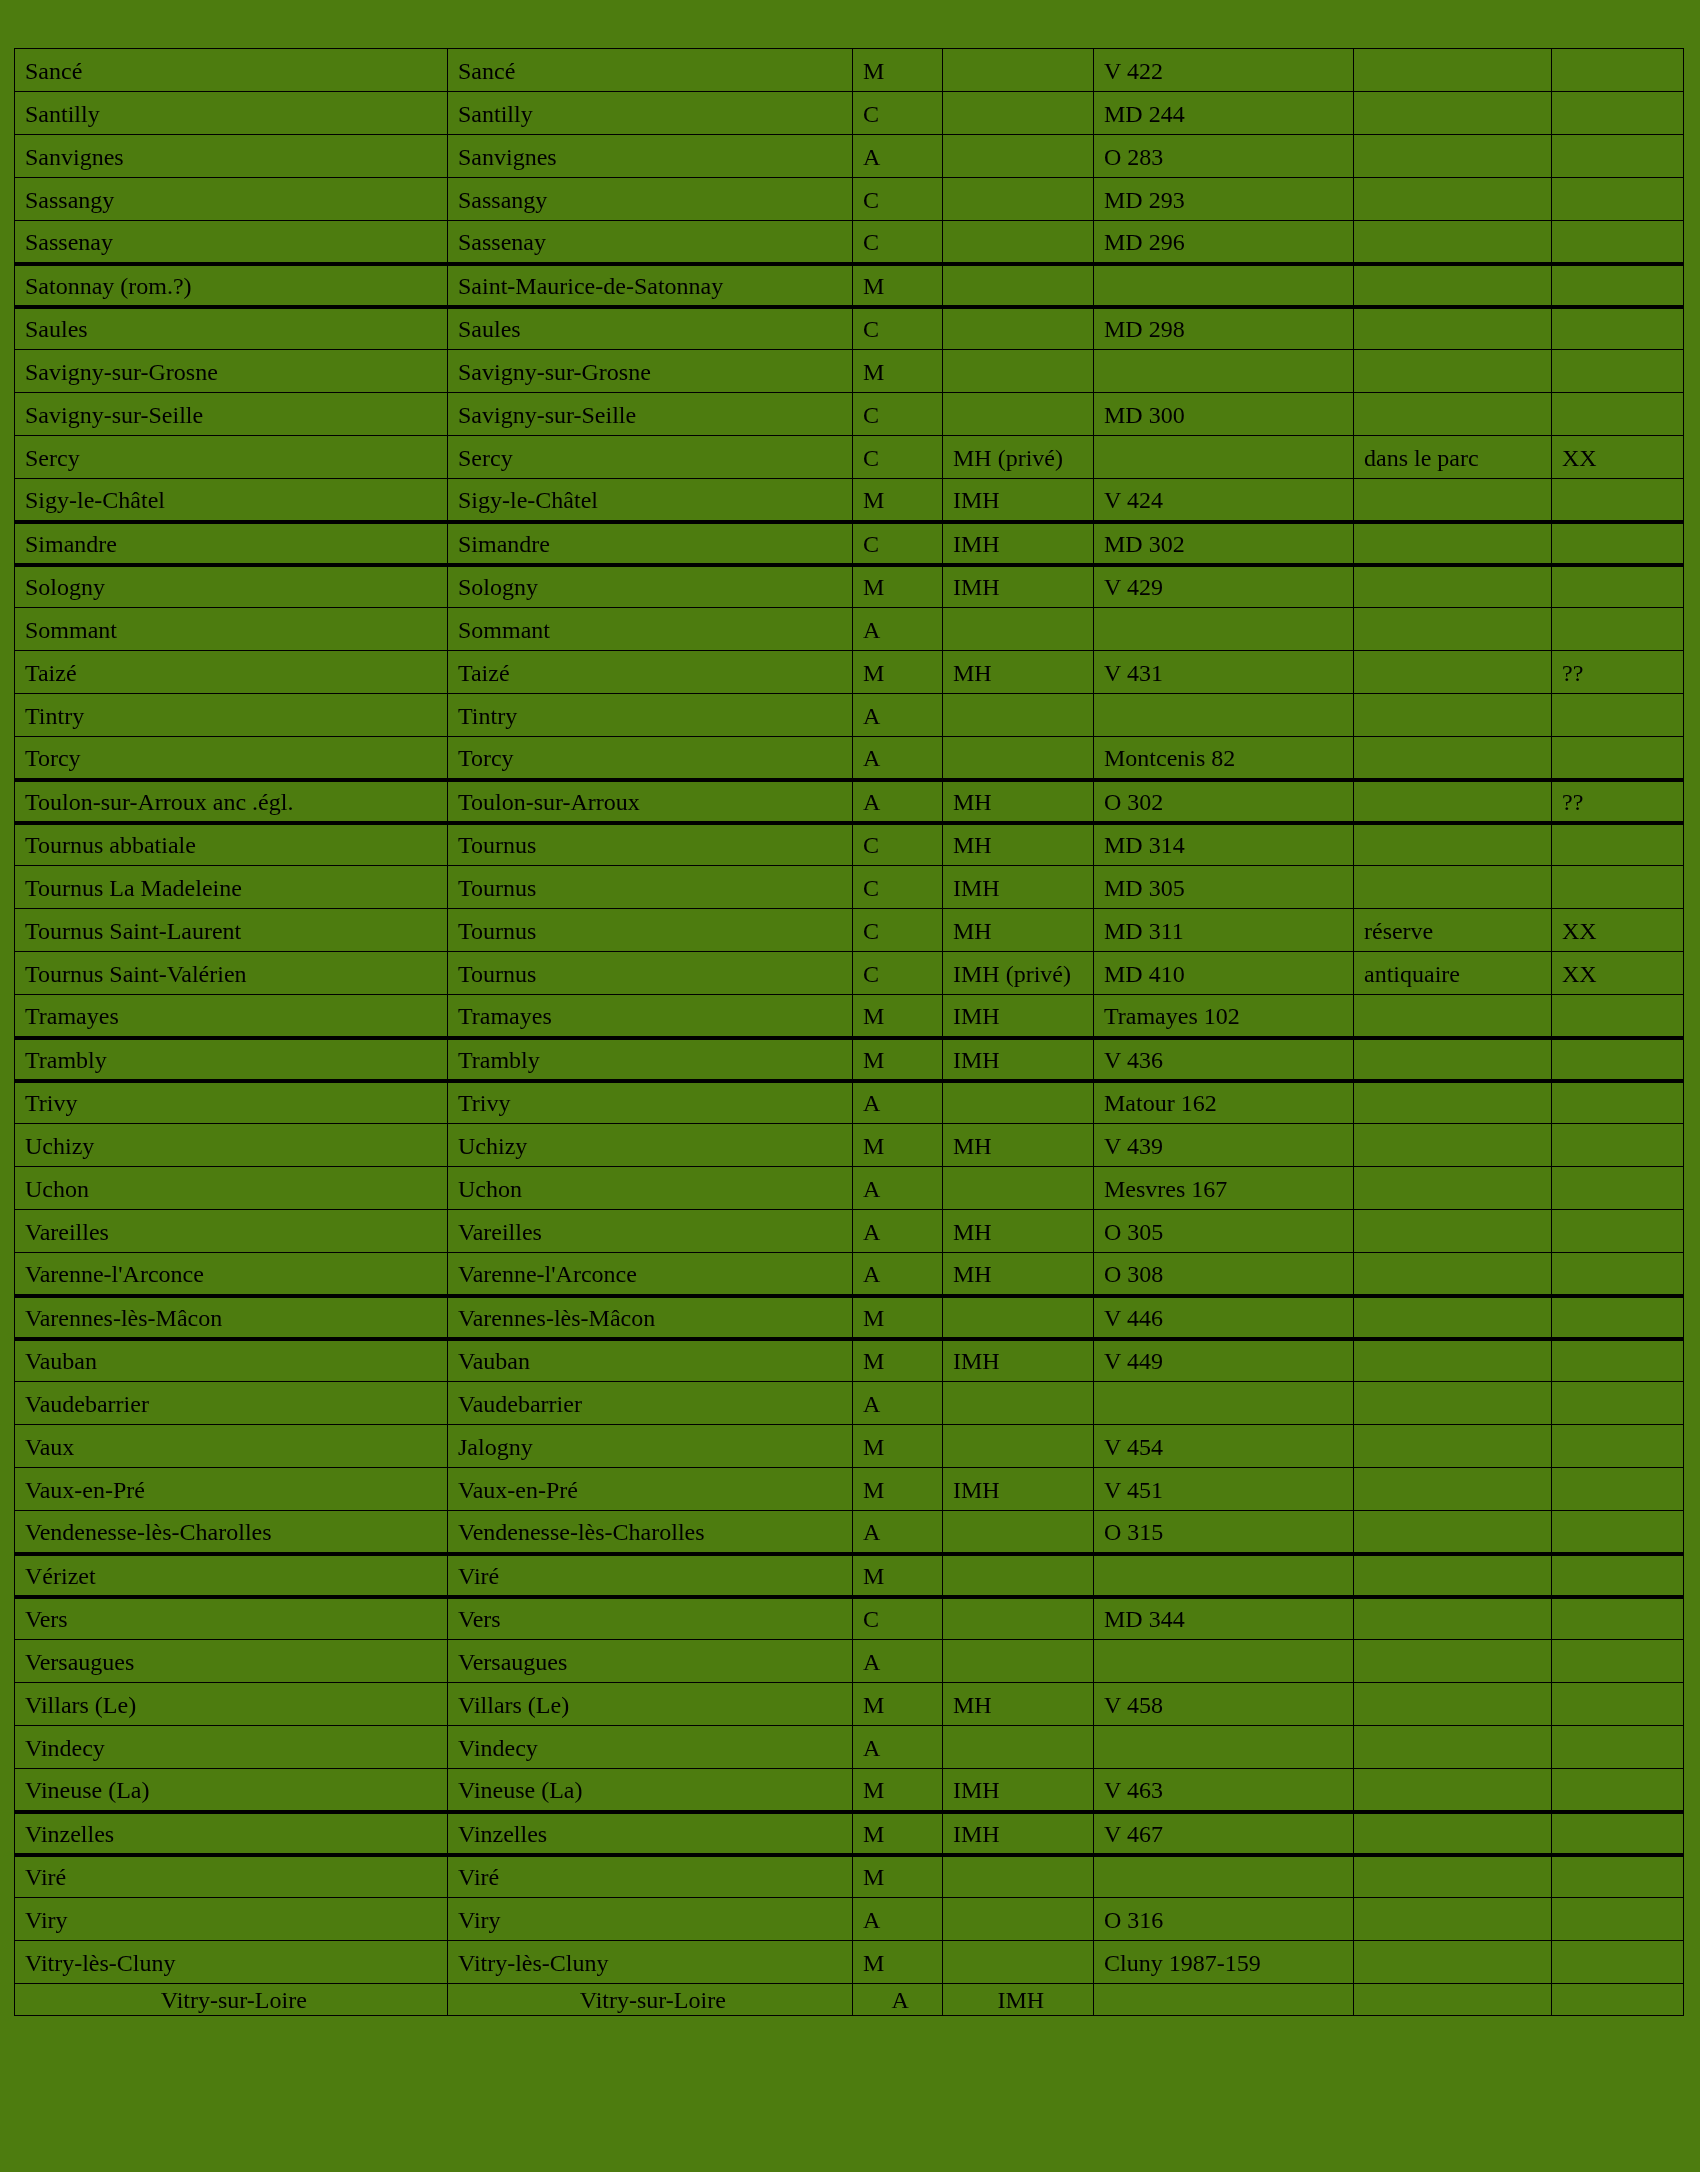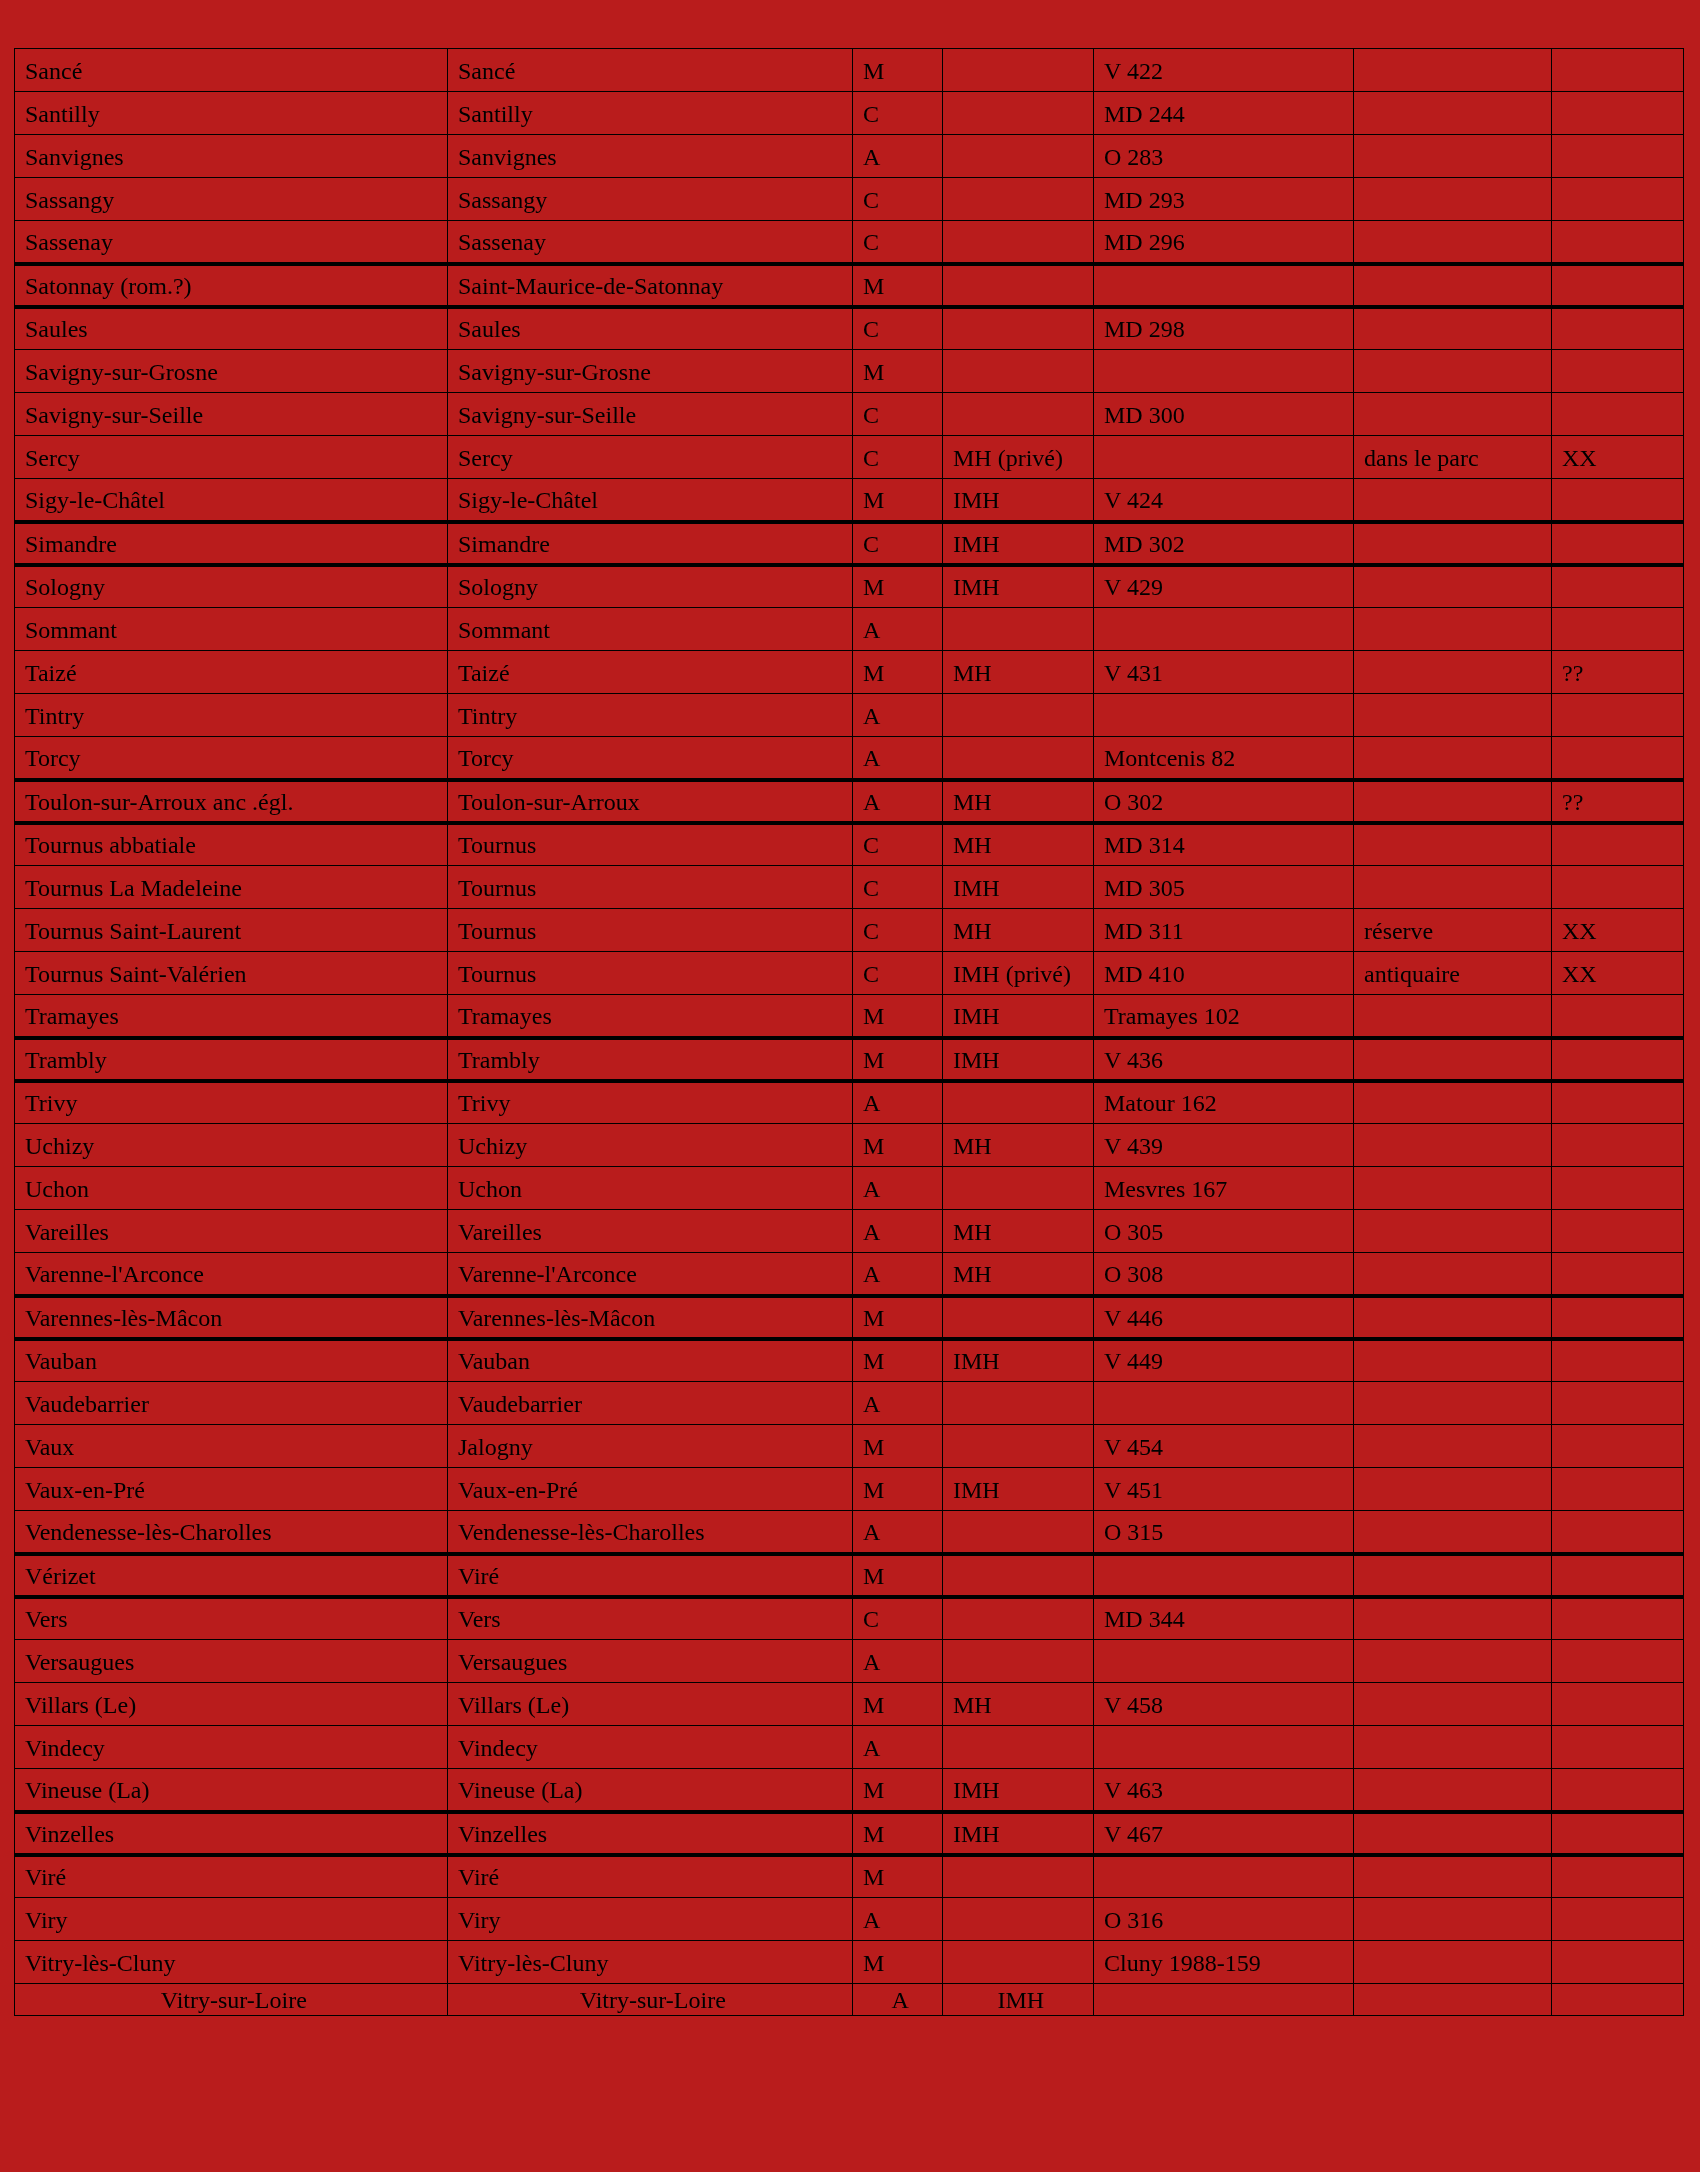--- a/index.html
+++ b/index.html
@@ -13,21 +13,21 @@
     position: relative;
     font-family: "Liberation Serif", "DejaVu Serif", serif;
     color: #000000;
   }
   .sheet {
     position: absolute;
     left: 0;
     top: 0;
     width: 1701px;
     height: 2172px;
-    background: #b91c1c;
+    background: #4d7c0f;
     overflow: hidden;
   }
   table.grid {
     position: absolute;
     left: 14.4px;
     top: 48px;
     width: 1669px;
     border-collapse: collapse;
     table-layout: fixed;
   }
@@ -511,21 +511,21 @@
     <td class="cell"><span>O 316</span></td>
     <td class="cell"><span></span></td>
     <td class="cell"><span></span></td>
   </tr>
 
   <tr class="row">
     <td class="cell"><span>Vitry-lès-Cluny</span></td>
     <td class="cell"><span>Vitry-lès-Cluny</span></td>
     <td class="cell"><span>M</span></td>
     <td class="cell"><span></span></td>
-    <td class="cell"><span>Cluny 1988-159</span></td>
+    <td class="cell"><span>Cluny 1987-159</span></td>
     <td class="cell"><span></span></td>
     <td class="cell"><span></span></td>
   </tr>
 
   <tr class="row">
     <td class="cell"><span>Vitry-sur-Loire</span></td>
     <td class="cell"><span>Vitry-sur-Loire</span></td>
     <td class="cell"><span>A</span></td>
     <td class="cell"><span>IMH</span></td>
     <td class="cell"><span></span></td>

